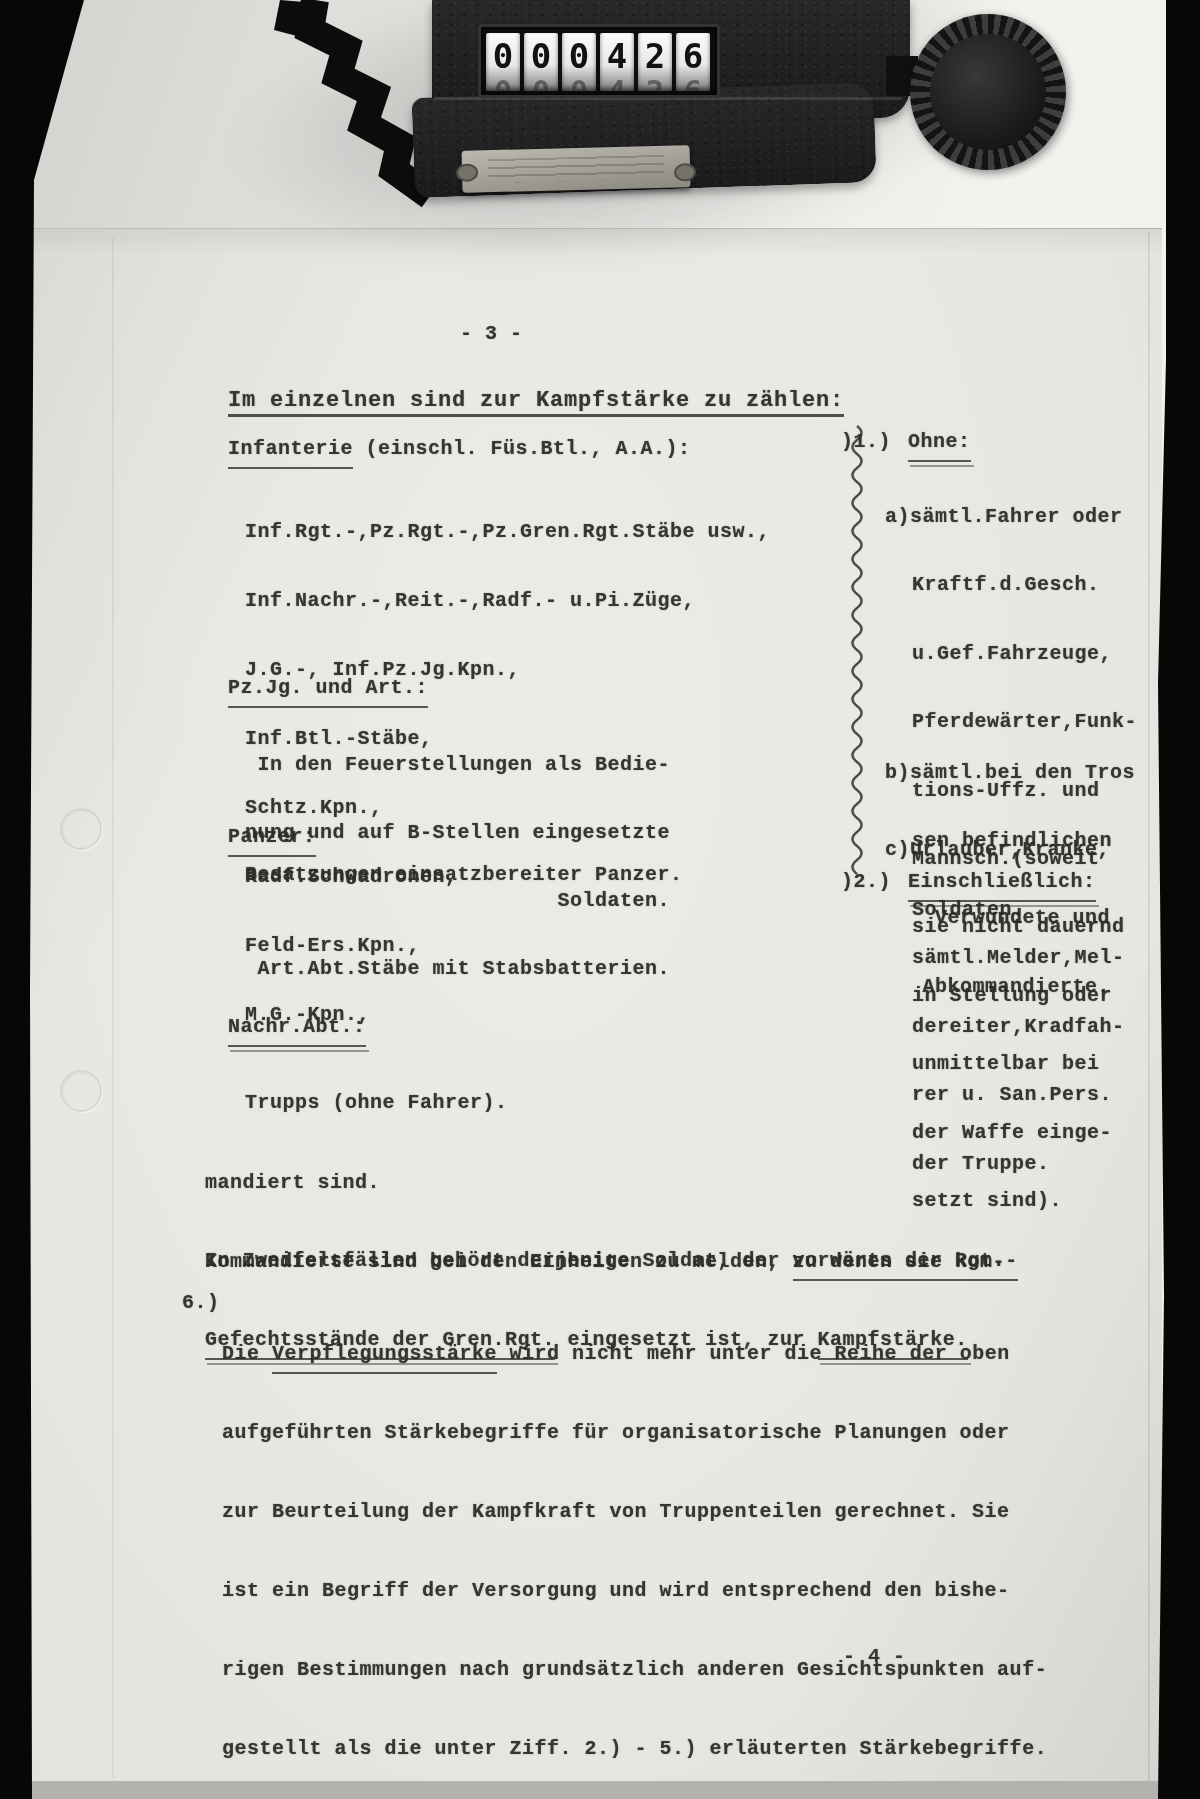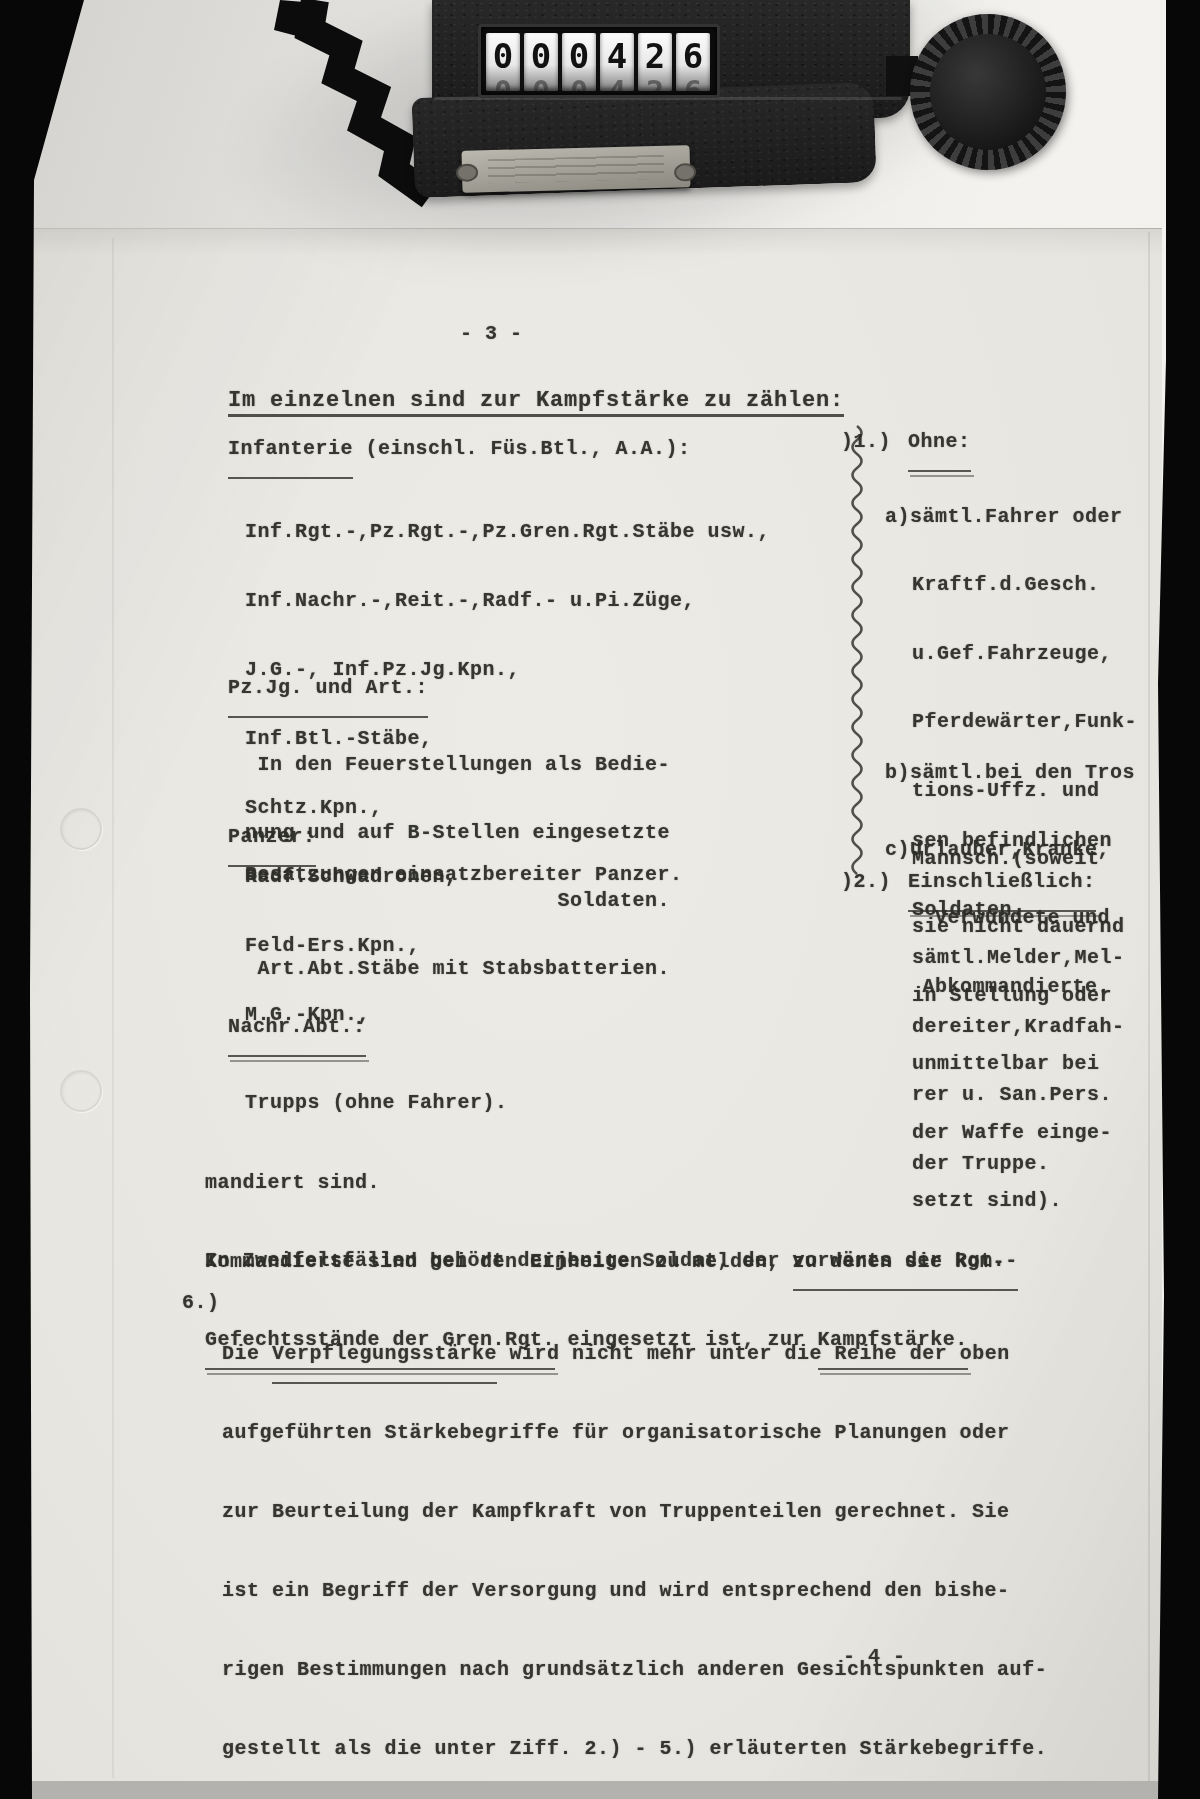--- a/index.html
+++ b/index.html
@@ -68,21 +68,21 @@
   
   .tw{position:absolute;font-weight:bold;font-size:20px;letter-spacing:0.5px;
       color:rgba(44,44,40,0.9);text-shadow:0 0 1.2px rgba(40,40,40,0.55);white-space:pre;}
   .lh23 div{line-height:23px;}
   .lh22 div{line-height:22px;}
   .lh224 div{line-height:22.4px;}
   .lh226 div{line-height:22.6px;}
   .lh325 div{line-height:32.5px;}
   .lh33 div{line-height:33px;}
   .ind{margin-left:27px;}
-  .u{border-bottom:2px solid rgba(45,45,42,0.78);padding-bottom:17px;}
+  .u{border-bottom:2px solid rgba(45,45,42,0.78);padding-bottom:7px;}
   .u-heavy{border-bottom:3px solid rgba(45,45,42,0.82);padding-bottom:1px;}
   .uu{position:relative;}
   .uu::after{content:"";position:absolute;left:2px;right:-3px;bottom:-7px;height:2px;
     background:rgba(45,45,42,0.45);}
   #brace{position:absolute;left:845px;top:424px;}
 </style>
 </head>
 <body>
 
 <div id="backdrop" class="abs"></div>

